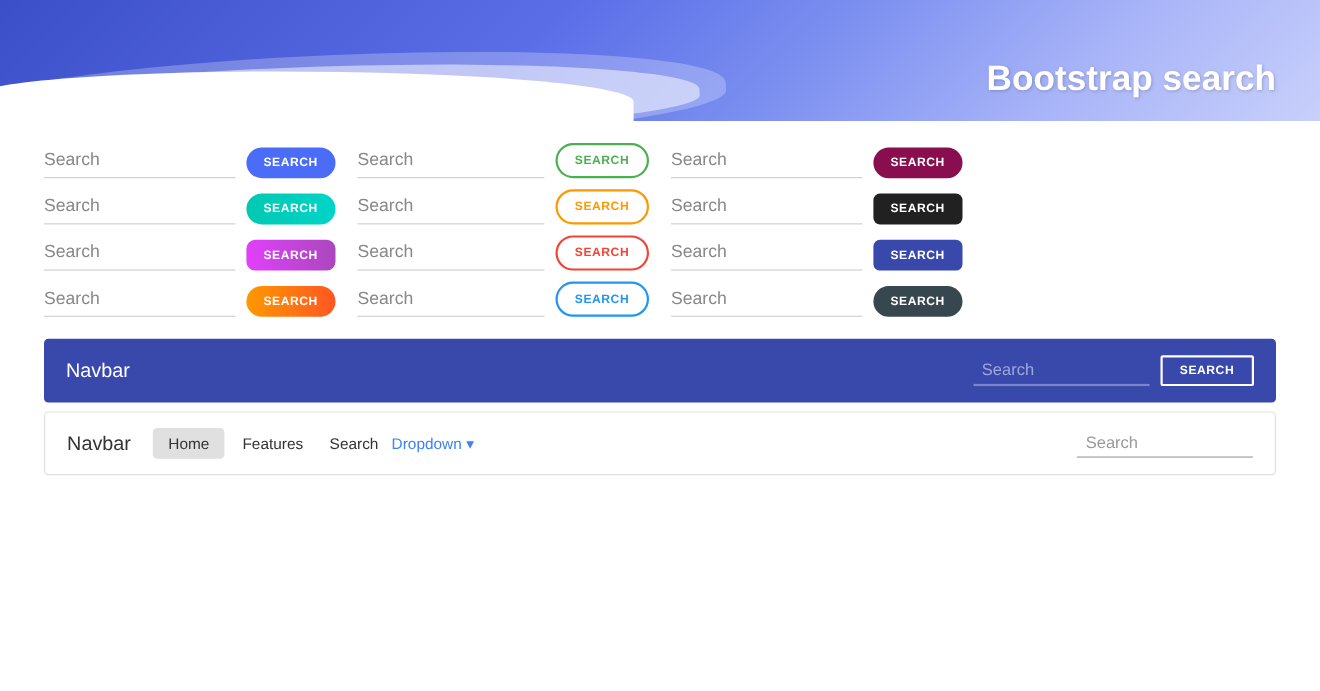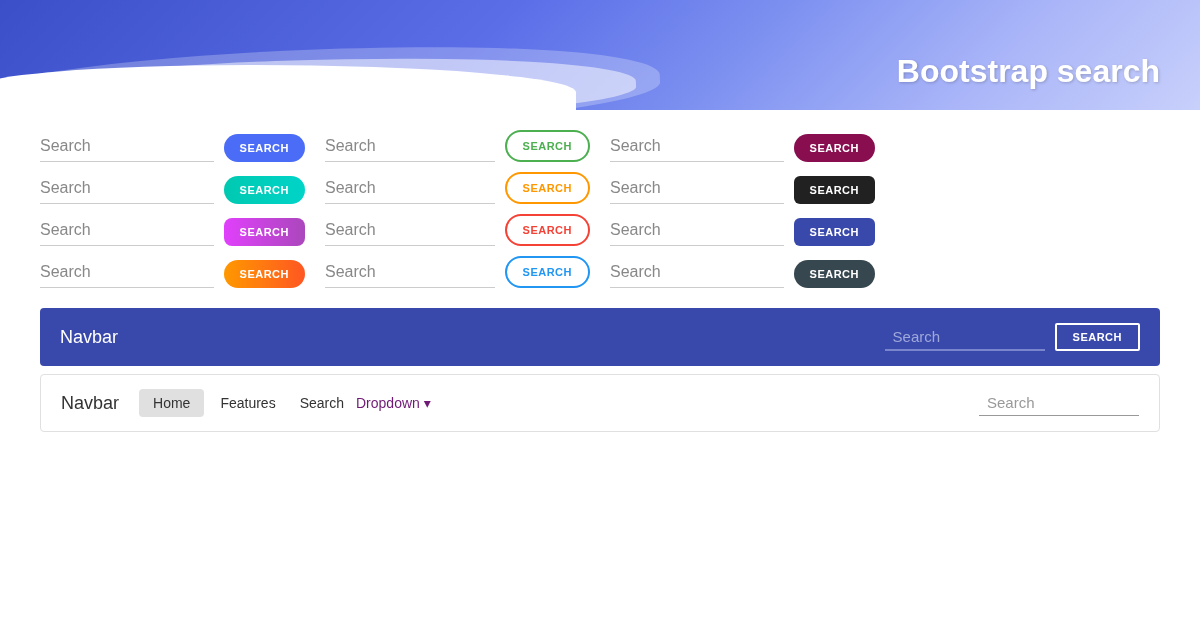--- a/index.html
+++ b/index.html
@@ -236,21 +236,21 @@
       padding: 6px 12px;
       font-size: 14px;
       color: #333;
       cursor: pointer;
     }
     .nav-dropdown {
       display: flex;
       align-items: center;
       gap: 4px;
       font-size: 14px;
-      color: #701a75;
+      color: #3b82f6;
       cursor: pointer;
       justify-content: center;
     }
     .nav-spacer { flex: 1; }
     .navbar-light-input {
       background: transparent;
       border: none;
       border-bottom: 1px solid #999;
       font-size: 15px;
       padding: 4px 8px;

